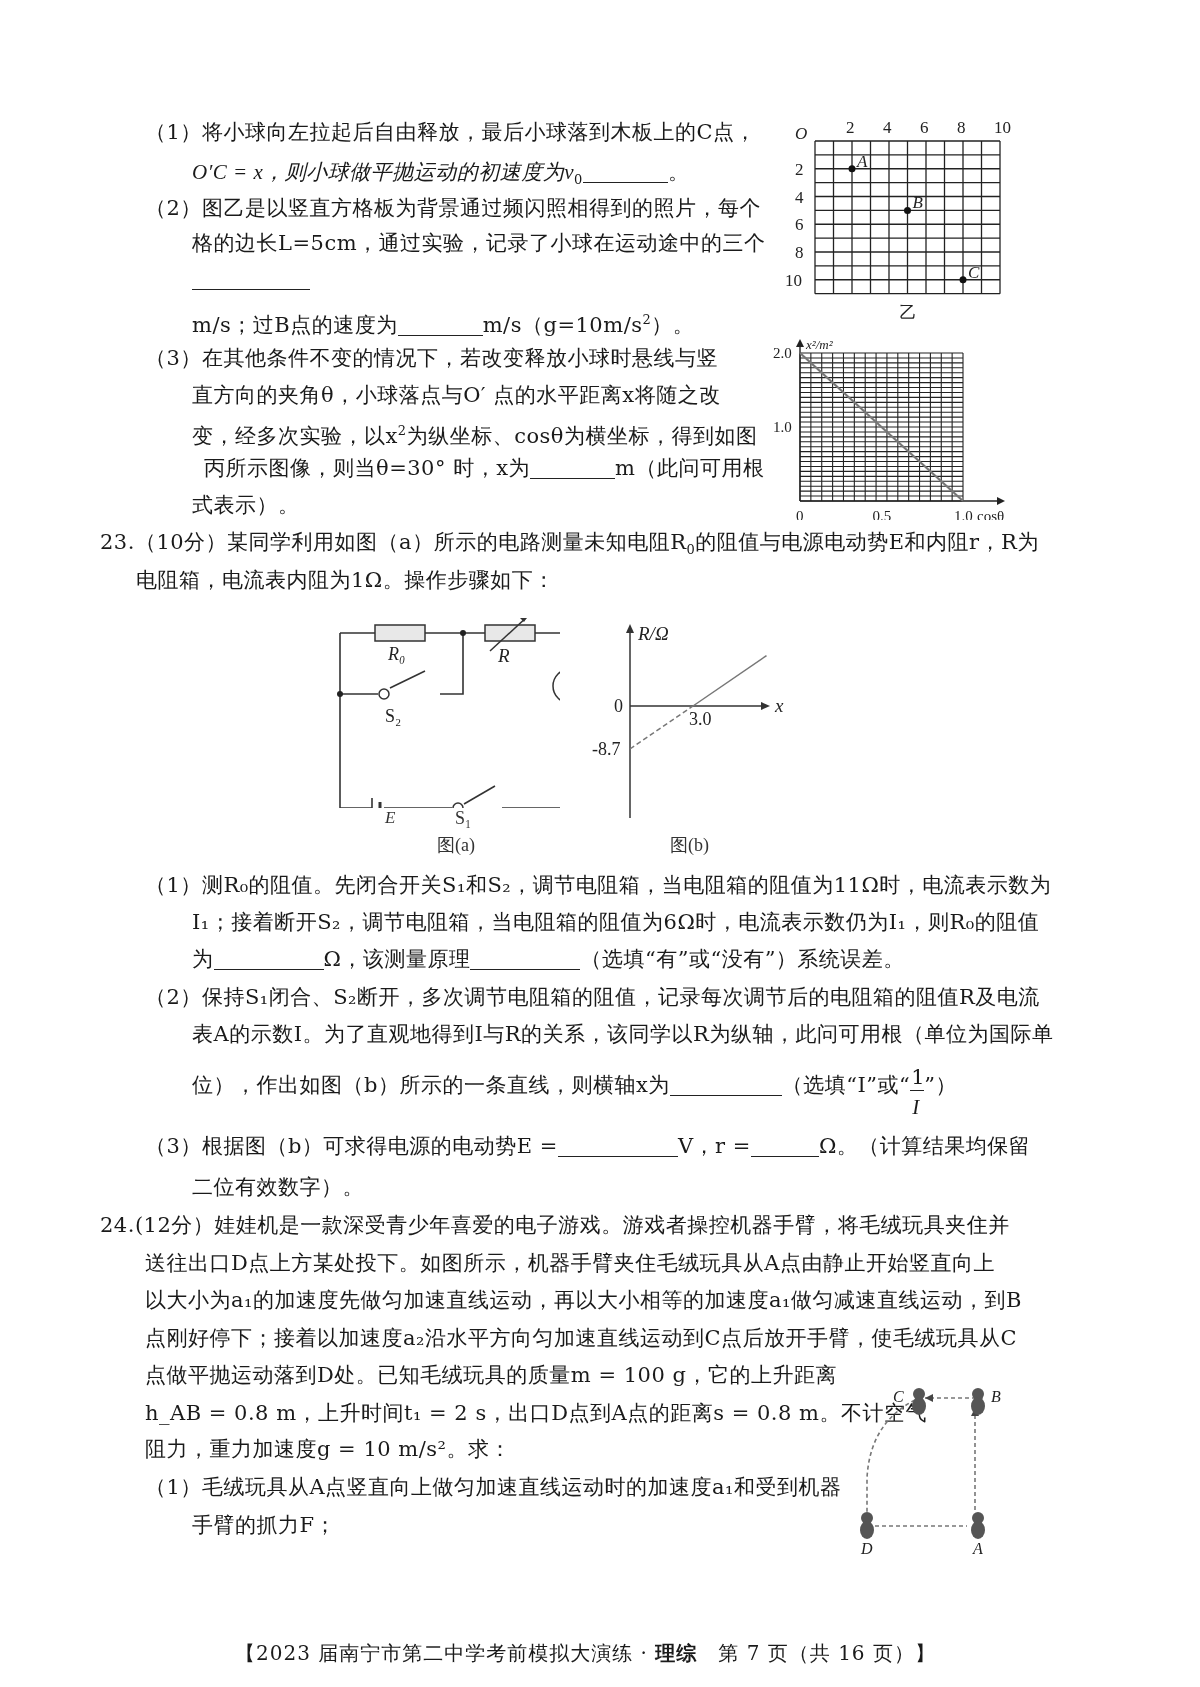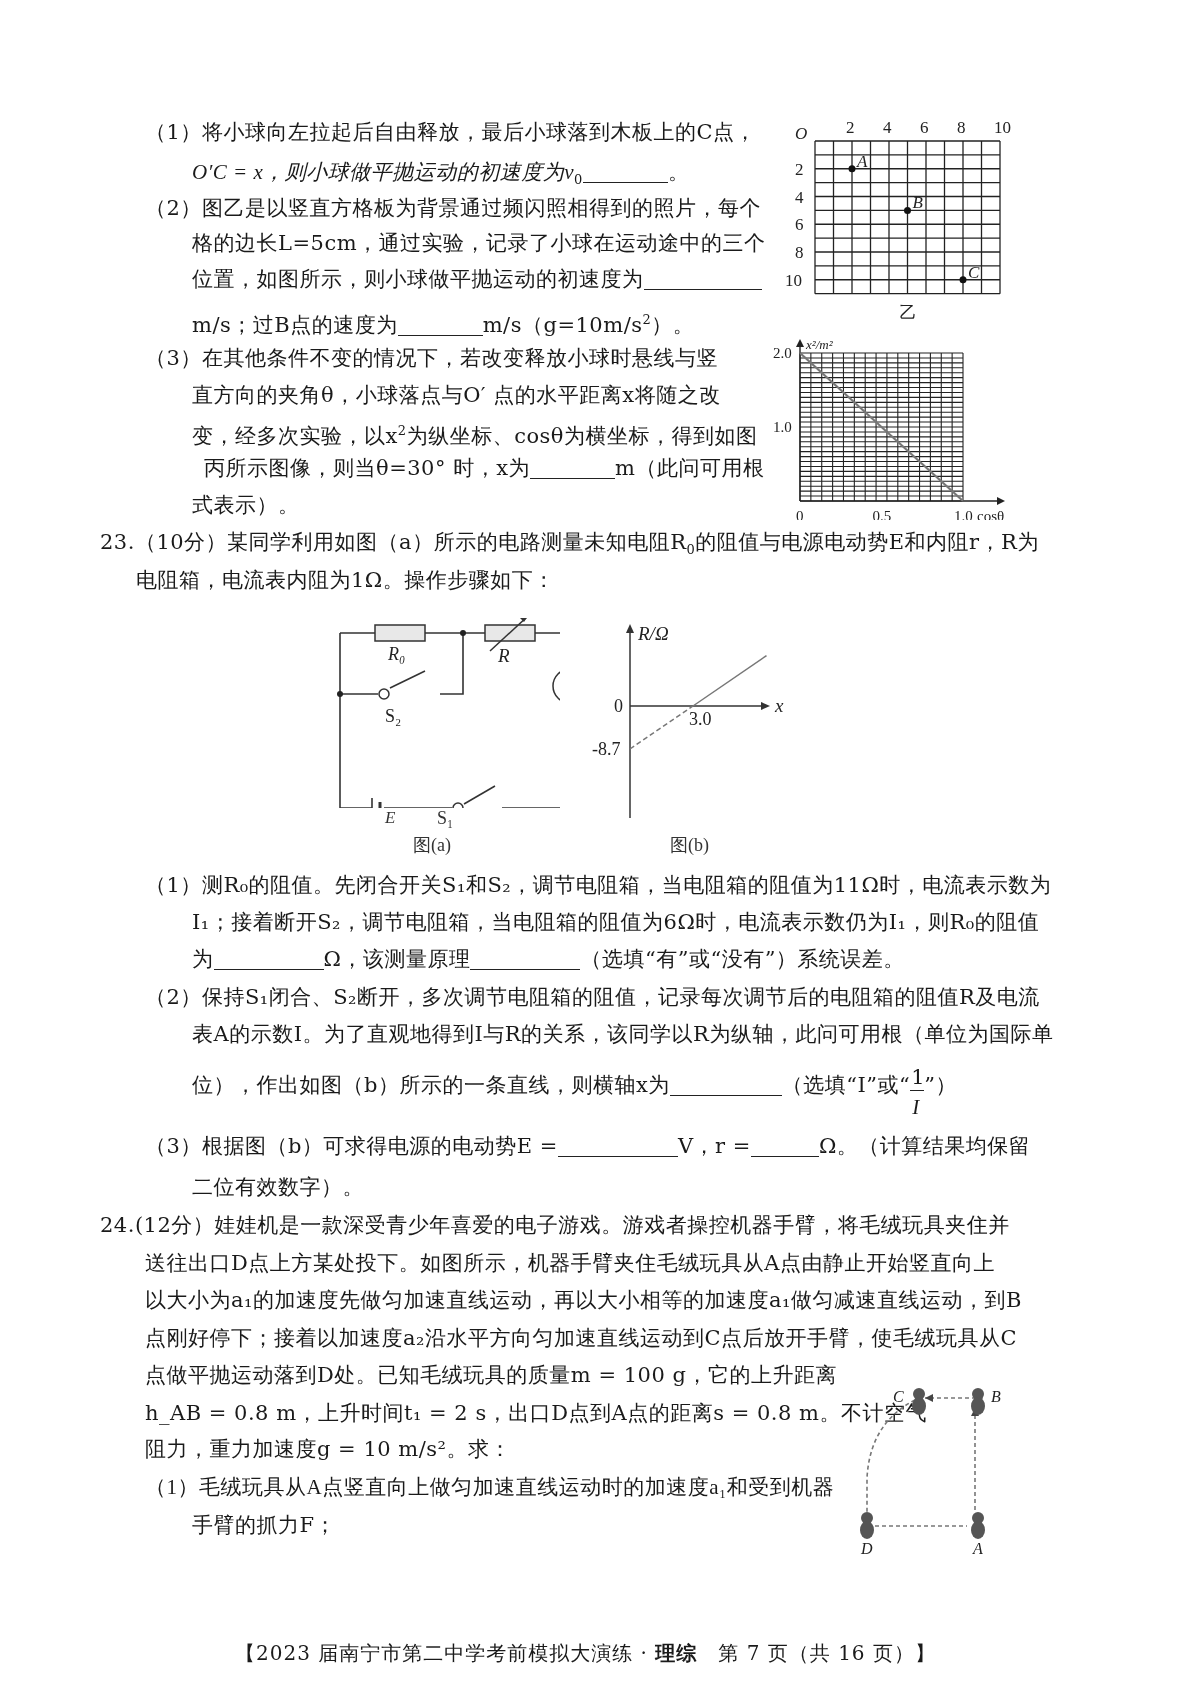--- a/index.html
+++ b/index.html
@@ -22,21 +22,21 @@
   <span>（1）</span><span>将小球向左拉起后自由释放，最后小球落到木板上的C点，</span>
 </div>
 <div class="line" style="left:192px;top:157px;">
   <span class="it">O′C = x，则小球做平抛运动的初速度为v</span><sub>0</sub><span class="blank" style="width:85px"></span><span>。</span>
 </div>
 <div class="line" style="left:145px;top:193px;">
   <span>（2）</span><span>图乙是以竖直方格板为背景通过频闪照相得到的照片，每个</span>
 </div>
 <div class="line" style="left:192px;top:228px;">格的边长L=5cm，通过实验，记录了小球在运动途中的三个</div>
 <div class="line" style="left:192px;top:264px;">
-  <span>位置，如图所示，则小球做平抛运动的初速度为</span><span class="blank" style="width:118px"></span>
+  <span class="blank" style="width:118px"></span>
 </div>
 <div class="line" style="left:192px;top:305px;">
   <span>m/s；过B点的速度为</span><span class="blank" style="width:85px"></span><span>m/s（g=10m/s</span><sup>2</sup><span>）。</span>
 </div>
 <div class="line" style="left:145px;top:343px;">
   <span>（3）</span><span>在其他条件不变的情况下，若改变释放小球时悬线与竖</span>
 </div>
 <div class="line" style="left:192px;top:380px;">直方向的夹角θ，小球落点与O′ 点的水平距离x将随之改</div>
 <div class="line" style="left:192px;top:416px;">
   <span>变，经多次实验，以x</span><sup>2</sup><span>为纵坐标、cosθ为横坐标，得到如图</span>
@@ -179,22 +179,22 @@
   <circle cx="240" cy="68" r="17" fill="#fff" stroke="#333" stroke-width="1.5"></circle>
   <line x1="42" y1="180" x2="42" y2="200" stroke="#333" stroke-width="1.6"></line>
   <line x1="50" y1="184" x2="50" y2="196" stroke="#333" stroke-width="3"></line>
   <circle cx="128" cy="190" r="5" fill="#fff" stroke="#333" stroke-width="1.5"></circle>
   <text x="58" y="42" font-size="18" font-style="italic">R₀</text>
   <text x="168" y="44" font-size="19" font-style="italic">R</text>
   <text x="233" y="74" font-size="18">A</text>
   <text x="55" y="104" font-size="18">S₂</text>
 </svg>
 <div class="cap" style="left:385px;top:808px;font-size:17px;font-style:italic;">E</div>
-<div class="cap" style="left:437px;top:808px;font-family:Liberation Serif, serif;">S₁</div>
-<div class="cap" style="left:413px;top:833px;">图(a)</div>
+<div class="cap" style="left:455px;top:808px;font-family:Liberation Serif, serif;">S₁</div>
+<div class="cap" style="left:437px;top:833px;">图(a)</div>
 
 <svg class="fig" style="left:590px;top:618px;" width="220" height="200" id="fig-b">
     <line x1="40" y1="200" x2="40" y2="10" stroke="#333" stroke-width="1.5"></line>
     <path d="M40 6 l-4 9 h8 z" fill="#333"></path>
     <line x1="40" y1="88" x2="175" y2="88" stroke="#333" stroke-width="1.5"></line>
     <path d="M180 88 l-9 -4 v8 z" fill="#333"></path>
     <line x1="103" y1="88" x2="176.5" y2="37.58620689655172" stroke="#777" stroke-width="1.5"></line>
     <line x1="40" y1="131" x2="103" y2="88" stroke="#777" stroke-width="1.5" stroke-dasharray="5,3"></line>
     <text x="48" y="22" font-size="19" font-style="italic">R/Ω</text>
     <text x="185" y="94" font-size="19" font-style="italic">x</text>
@@ -225,21 +225,21 @@
 </div>
 <div class="line" style="left:192px;top:1172px;">二位有效数字）。</div>
 
 <div class="line" style="left:100px;top:1210px;">24.(12分）娃娃机是一款深受青少年喜爱的电子游戏。游戏者操控机器手臂，将毛绒玩具夹住并</div>
 <div class="line" style="left:145px;top:1248px;">送往出口D点上方某处投下。如图所示，机器手臂夹住毛绒玩具从A点由静止开始竖直向上</div>
 <div class="line" style="left:145px;top:1285px;">以大小为a₁的加速度先做匀加速直线运动，再以大小相等的加速度a₁做匀减速直线运动，到B</div>
 <div class="line" style="left:145px;top:1323px;">点刚好停下；接着以加速度a₂沿水平方向匀加速直线运动到C点后放开手臂，使毛绒玩具从C</div>
 <div class="line" style="left:145px;top:1360px;">点做平抛运动落到D处。已知毛绒玩具的质量m = 100 g，它的上升距离</div>
 <div class="line" style="left:145px;top:1398px;">h_AB = 0.8 m，上升时间t₁ = 2 s，出口D点到A点的距离s = 0.8 m。不计空气</div>
 <div class="line" style="left:145px;top:1434px;">阻力，重力加速度g = 10 m/s²。求：</div>
-<div class="line" style="left:145px;top:1472px;font-family:Liberation Serif, serif;">
+<div class="line" style="left:145px;top:1472px;">
   <span>（1）</span><span>毛绒玩具从A点竖直向上做匀加速直线运动时的加速度a₁和受到机器</span>
 </div>
 <div class="line" style="left:192px;top:1510px;">手臂的抓力F；</div>
 
 <svg class="fig" style="left:845px;top:1378px;" width="180" height="180">
   <g stroke="#777" stroke-width="1.6" stroke-dasharray="4,3" fill="none">
     <path d="M138 20 H80"></path>
     <path d="M70 22 Q25 45 22 100 V135"></path>
     <path d="M130 30 V132"></path>
     <path d="M30 148 H122"></path>

